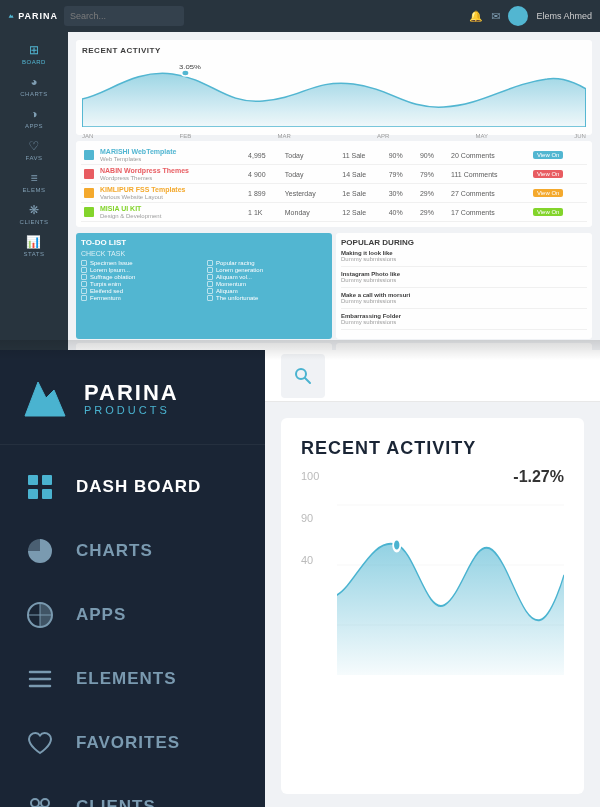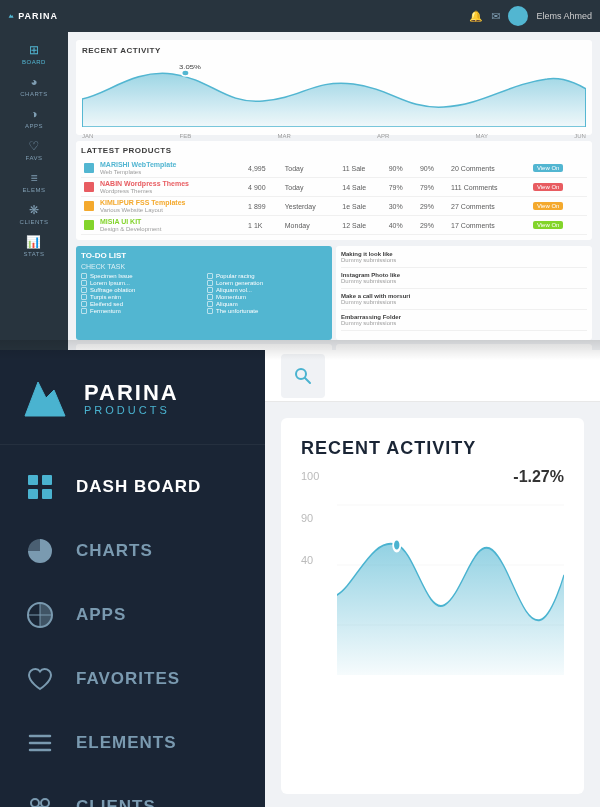--- a/index.html
+++ b/index.html
@@ -259,20 +259,21 @@
 <div class="small-dashboard">
 
   <div class="top-bar">
     <div class="top-bar-left">
       <div class="top-bar-logo">
         <svg class="logo-icon-small" viewBox="0 0 20 20">
           <polygon points="2,16 8,4 11,10 14,7 18,16" fill="#4ab3d0"></polygon>
         </svg>
         <span class="logo-text-small">PARINA</span>
       </div>
+      <input class="search-bar-small" type="text" placeholder="Search..." style="">
     </div>
     <div class="top-bar-right">
       <span class="top-bar-icon">🔔</span>
       <span class="top-bar-icon">✉</span>
       <div class="avatar-small"></div>
       <span class="user-name-small">Elems Ahmed</span>
     </div>
   </div>
 
   <div class="small-layout">
@@ -329,21 +330,20 @@
             <span class="chart-month">FEB</span>
             <span class="chart-month">MAR</span>
             <span class="chart-month">APR</span>
             <span class="chart-month">MAY</span>
             <span class="chart-month">JUN</span>
           </div>
         </div>
       </div>
 
       <div class="small-card" style="padding:5px;">
-        <div class="small-card-title">LATTEST PRODUCTS</div>
         <table class="small-table">
           <tbody>
             <tr>
               <td style="width:12px;">
                   <div style="width:10px;height:10px;background:#4ab3d0;border-radius:1px;"></div>
                 </td>
               <td><span class="product-name">MARISHI WebTemplate</span><br><span style="color:#999;font-size:6px;">Web Templates</span></td>
               <td>4,995</td>
                 <td>Today</td>
                 <td>11 Sale</td>
@@ -448,20 +448,21 @@
                   <span>Aliquam</span>
                 </div>
               <div class="todo-item">
                   <div class="todo-check"></div>
                   <span>The unfortunate</span>
                 </div>
             </div>
           </div>
         </div>
         <div class="popular-card">
+          <div class="popular-title">POPULAR DURING</div>
           <div class="popular-item">
             <div class="popular-item-title">Making it look like</div>
             <div class="popular-item-sub">Dummy submissions</div>
           </div>
           <div class="popular-item">
             <div class="popular-item-title">Instagram Photo like</div>
             <div class="popular-item-sub">Dummy submissions</div>
           </div>
           <div class="popular-item">
             <div class="popular-item-title">Make a call with morsuri</div>
@@ -543,35 +544,35 @@
           <line x1="14" y1="2" x2="14" y2="26" stroke="#7a9ab0" stroke-width="1"></line>
           <line x1="2" y1="14" x2="26" y2="14" stroke="#7a9ab0" stroke-width="1"></line>
         </svg>
       </div>
       <span class="large-nav-label">APPS</span>
     </div>
 
     <div class="large-nav-item">
       <div class="large-nav-icon">
         <svg width="28" height="28" viewBox="0 0 28 28">
-          <path d="M14,24 C14,24 3,17 3,10 C3,6.5 6,4 9.5,4 C11.5,4 13,5 14,6.5 C15,5 16.5,4 18.5,4 C22,4 25,6.5 25,10 C25,17 14,24 14,24 Z" fill="none" stroke="#7a9ab0" stroke-width="2"></path>
-        </svg>
-      </div>
-      <span class="large-nav-label">FAVORITES</span>
+          <line x1="4" y1="7" x2="24" y2="7" stroke="#7a9ab0" stroke-width="2.5" stroke-linecap="round"></line>
+          <line x1="4" y1="14" x2="24" y2="14" stroke="#7a9ab0" stroke-width="2.5" stroke-linecap="round"></line>
+          <line x1="4" y1="21" x2="24" y2="21" stroke="#7a9ab0" stroke-width="2.5" stroke-linecap="round"></line>
+        </svg>
+      </div>
+      <span class="large-nav-label">ELEMENTS</span>
     </div>
 
     <div class="large-nav-item">
       <div class="large-nav-icon">
         <svg width="28" height="28" viewBox="0 0 28 28">
-          <line x1="4" y1="7" x2="24" y2="7" stroke="#7a9ab0" stroke-width="2.5" stroke-linecap="round"></line>
-          <line x1="4" y1="14" x2="24" y2="14" stroke="#7a9ab0" stroke-width="2.5" stroke-linecap="round"></line>
-          <line x1="4" y1="21" x2="24" y2="21" stroke="#7a9ab0" stroke-width="2.5" stroke-linecap="round"></line>
-        </svg>
-      </div>
-      <span class="large-nav-label">ELEMENTS</span>
+          <path d="M14,24 C14,24 3,17 3,10 C3,6.5 6,4 9.5,4 C11.5,4 13,5 14,6.5 C15,5 16.5,4 18.5,4 C22,4 25,6.5 25,10 C25,17 14,24 14,24 Z" fill="none" stroke="#7a9ab0" stroke-width="2"></path>
+        </svg>
+      </div>
+      <span class="large-nav-label">FAVORITES</span>
     </div>
 
     <div class="large-nav-item">
       <div class="large-nav-icon">
         <svg width="28" height="28" viewBox="0 0 28 28">
           <circle cx="9" cy="10" r="4" fill="none" stroke="#7a9ab0" stroke-width="2"></circle>
           <circle cx="19" cy="10" r="4" fill="none" stroke="#7a9ab0" stroke-width="2"></circle>
           <path d="M2,24 C2,19 5.5,16 9,16" fill="none" stroke="#7a9ab0" stroke-width="2"></path>
           <path d="M26,24 C26,19 22.5,16 19,16" fill="none" stroke="#7a9ab0" stroke-width="2"></path>
           <path d="M9,16 C9,16 11,14 14,14 C17,14 19,16 19,16" fill="none" stroke="#7a9ab0" stroke-width="2"></path>

